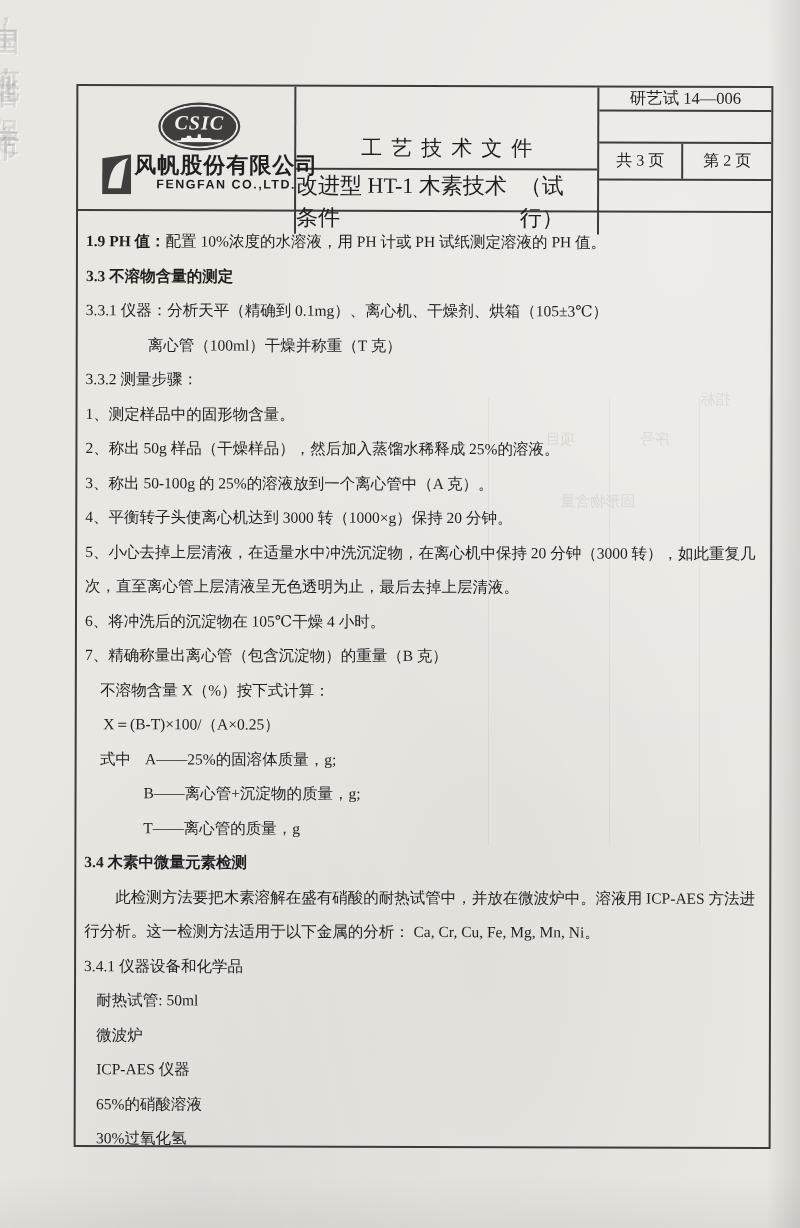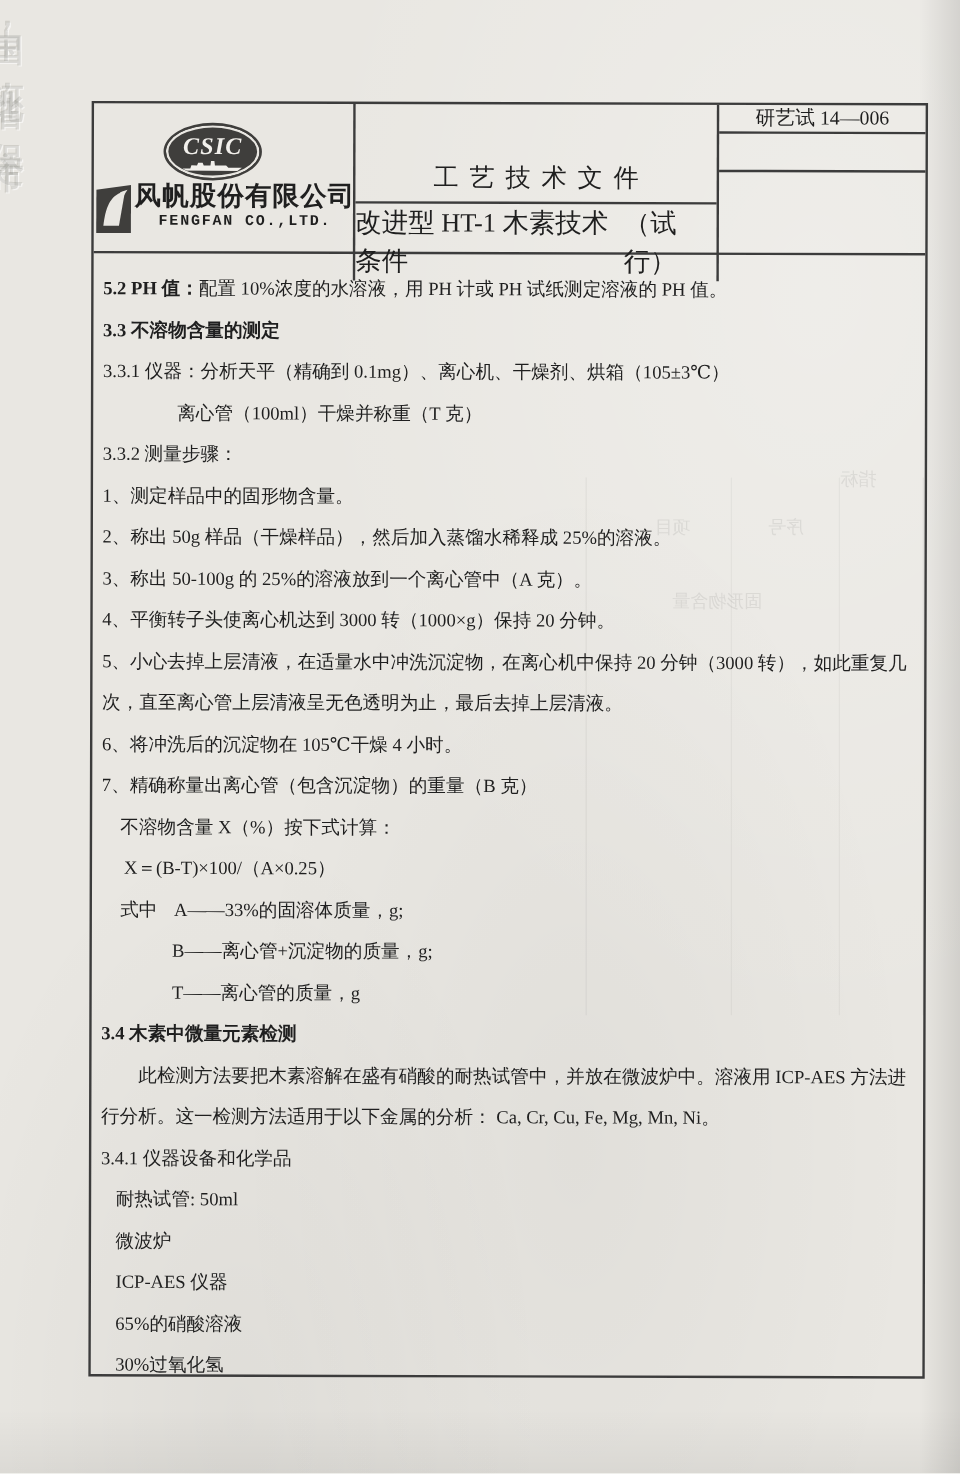--- a/index.html
+++ b/index.html
@@ -50,39 +50,39 @@
   }
 
   .doc {
     position:absolute; left:75px; top:85px; width:697px; height:1063px;
     border:2px solid #3c3c3c;
     transform:rotate(0.15deg);
   }
 
   
   .header { height:125px; border-bottom:2px solid #3c3c3c; display:grid; grid-template-columns:218px 303px 1fr; }
-  .cell-logo { border-right:2px solid #3c3c3c; position:relative; }
+  .cell-logo { border-right:2px solid #3c3c3c; position:relative;margin-left:22px; }
   .cell-title { border-right:2px solid #3c3c3c; display:flex; flex-direction:column; }
   .cell-code { display:flex; flex-direction:column; }
 
   .csic-oval {
     position:absolute; left:58px; top:16px; width:82px; height:48px;
     background:#3f3e3c; border-radius:50%;
     border:2px solid #3f3e3c; box-shadow:inset 0 0 0 2px #e9e7e2;
     display:flex; flex-direction:column; align-items:center; justify-content:center;
   }
   .csic-text {
     color:#f2f0ec; font-family:"Liberation Serif", serif; font-style:italic; font-weight:bold;
     font-size:20px; letter-spacing:1px; line-height:1; margin-top:2px;
   }
   .ship-icon { width:56px; height:9px; margin-top:1px; }
 
   .fengfan-row { position:absolute; left:2px; top:66px; display:flex; align-items:flex-start; }
   .sail-icon { width:29px; height:40px; flex:0 0 auto; margin-top:2px; }
-  .company { margin-left:3px; font-family:Liberation Mono, monospace; }
+  .company { margin-left:3px; font-family:Liberation Sans, sans-serif; }
   .company-cn { font-size:22px; font-weight:bold; letter-spacing:1px; line-height:1.15; white-space:nowrap; }
   .company-en { font-size:12.5px; font-weight:bold; letter-spacing:1.5px; line-height:1.2; white-space:nowrap;text-align:center; }
 
   .doc-type {
     height:43px; border-bottom:2px solid #3c3c3c;
     display:flex; align-items:center; justify-content:center;
     font-size:21px; letter-spacing:9px; text-indent:9px;margin-top:40px;
   }
   .doc-title { flex:1; display:flex; flex-direction:row; align-items:center; justify-content:center; font-size:22px; line-height:1.45; }
 
@@ -148,39 +148,43 @@
         <div class="doc-type">工艺技术文件</div>
         <div class="doc-title">
           <div>改进型 HT-1 木素技术条件</div>
           <div>（试行）</div>
         </div>
       </div>
 
       <div class="cell-code">
         <div class="code-cell">研艺试 14—006</div>
         <div class="code-spacer"></div>
+        <div class="pages-row">
+          <div class="pages-left">共 3 页</div>
+          <div>第 2 页</div>
+        </div>
       </div>
     </div>
 
     <div class="content">
-      <p><span class="bold">5.2 PH 值：</span><span>配置 10%浓度的水溶液，用 PH 计或 PH 试纸测定溶液的 PH 值。</span></p>
+      <p><span class="bold">1.9 PH 值：</span><span>配置 10%浓度的水溶液，用 PH 计或 PH 试纸测定溶液的 PH 值。</span></p>
       <p class="bold">3.3 不溶物含量的测定</p>
       <p>3.3.1 仪器：分析天平（精确到 0.1mg）、离心机、干燥剂、烘箱（105±3℃）</p>
       <p class="ind4">离心管（100ml）干燥并称重（T 克）</p>
       <p>3.3.2 测量步骤：</p>
       <p>1、测定样品中的固形物含量。</p>
       <p>2、称出 50g 样品（干燥样品），然后加入蒸馏水稀释成 25%的溶液。</p>
       <p>3、称出 50-100g 的 25%的溶液放到一个离心管中（A 克）。</p>
       <p>4、平衡转子头使离心机达到 3000 转（1000×g）保持 20 分钟。</p>
       <p>5、小心去掉上层清液，在适量水中冲洗沉淀物，在离心机中保持 20 分钟（3000 转），如此重复几次，直至离心管上层清液呈无色透明为止，最后去掉上层清液。</p>
       <p>6、将冲洗后的沉淀物在 105℃干燥 4 小时。</p>
       <p>7、精确称量出离心管（包含沉淀物）的重量（B 克）</p>
       <p class="ind1">不溶物含量 X（%）按下式计算：</p>
       <p class="ind12">X＝(B-T)×100/（A×0.25）</p>
-      <p class="ind1"><span>式中</span><span class="gap08">A——33%的固溶体质量，g;</span></p>
+      <p class="ind1"><span>式中</span><span class="gap08">A——25%的固溶体质量，g;</span></p>
       <p class="ind38">B——离心管+沉淀物的质量，g;</p>
       <p class="ind38">T——离心管的质量，g</p>
       <p class="bold">3.4 木素中微量元素检测</p>
       <p class="ti2">此检测方法要把木素溶解在盛有硝酸的耐热试管中，并放在微波炉中。溶液用 ICP-AES 方法进行分析。这一检测方法适用于以下金属的分析： Ca, Cr, Cu, Fe, Mg, Mn, Ni。</p>
       <p>3.4.1 仪器设备和化学品</p>
       <p class="ind08">耐热试管: 50ml</p>
       <p class="ind08">微波炉</p>
       <p class="ind08">ICP-AES 仪器</p>
       <p class="ind08">65%的硝酸溶液</p>
       <p class="ind08">30%过氧化氢</p>

